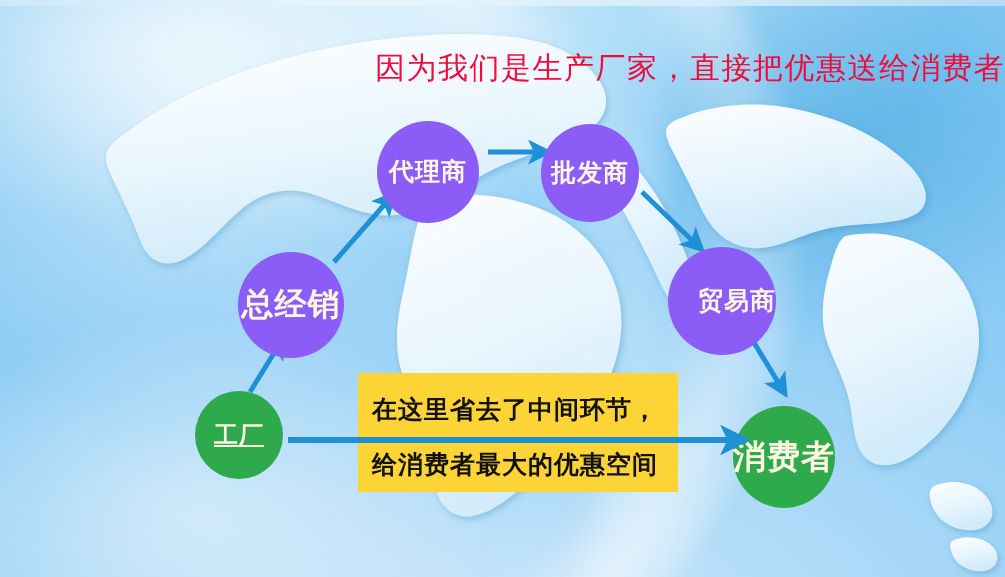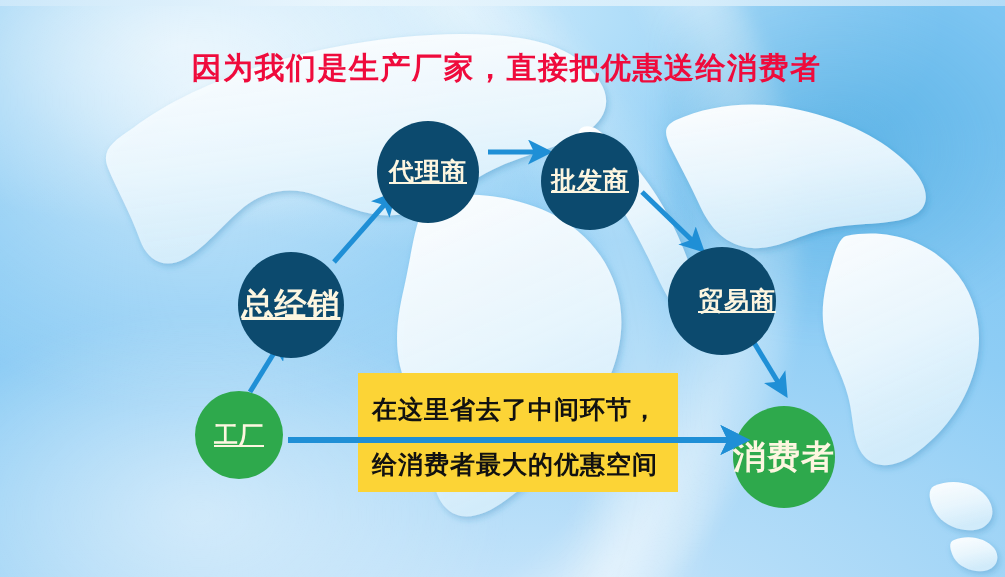--- a/index.html
+++ b/index.html
@@ -86,21 +86,21 @@
     display: flex;
     align-items: center;
     justify-content: center;
     color: #fdf6e0;
     font-weight: 700;
     letter-spacing: 1px;
     text-align: center;
     line-height: 1.1;
     user-select: none;
   }
-  .node.orange { background: #0c4a6e; text-decoration: underline; }
+  .node.orange { background: #8b5cf6; }
   .node.green  { background: #2ea94c; }
 
   
   .callout {
     position: absolute;
     background: #fcd436;
     display: flex;
     flex-direction: column;
     justify-content: center;
     box-sizing: border-box;
@@ -113,24 +113,24 @@
     line-height: 55px;
     letter-spacing: 1px;
     white-space: nowrap;
   }
 
   
   .title {
     position: absolute;
     left: 8px; right: 0;
     top: 48px;
-    text-align: center;
+    text-align: right;
     color: #ef0b3c;
     font-size: 30px;
-    font-weight: 700;
+    font-weight: 400;
     letter-spacing: 1.5px;
     white-space: nowrap;
   }
 
   svg.arrows {
     position: absolute;
     inset: 0;
     width: 1005px;
     height: 577px;
     pointer-events: none;
@@ -210,21 +210,21 @@
   </div>
 
   <div class="node orange" style="left:238px; top:252px; width:106px; height:106px; font-size:32px;justify-content:center;">
     <span>总经销</span>
   </div>
 
   <div class="node orange" style="left:377px; top:121px; width:102px; height:102px; font-size:25px;">
     <span>代理商</span>
   </div>
 
-  <div class="node orange" style="left:541px; top:132px; width:98px; height:98px; font-size:25px;">
+  <div class="node orange" style="left:541px; top:124px; width:98px; height:98px; font-size:25px;">
     <span>批发商</span>
   </div>
 
   <div class="node orange" style="left:668px; top:247px; width:108px; height:108px; font-size:25px;justify-content:flex-end;">
     <span>贸易商</span>
   </div>
 
   <div class="node green" style="left:733px; top:406px; width:102px; height:102px; font-size:33px;align-items:center;">
     <span>消费者</span>
   </div>

